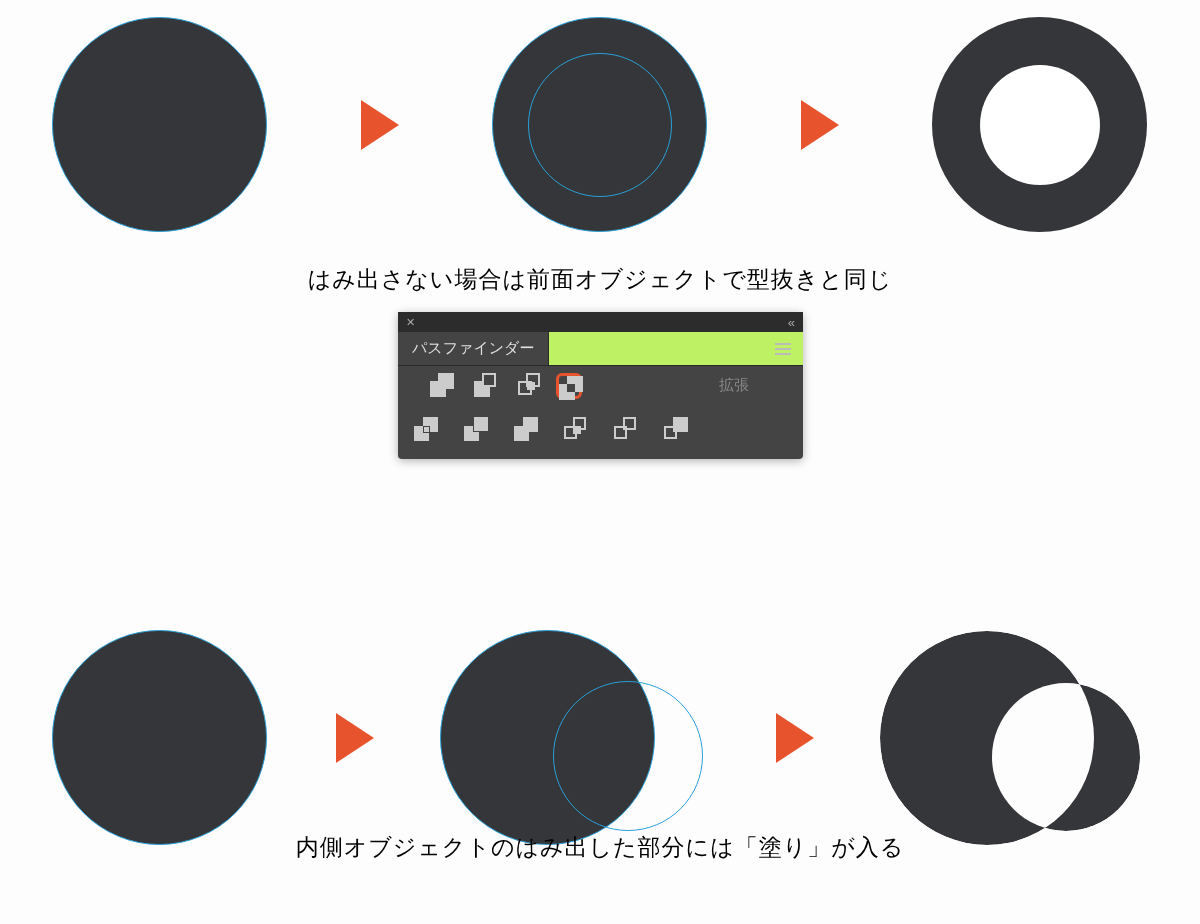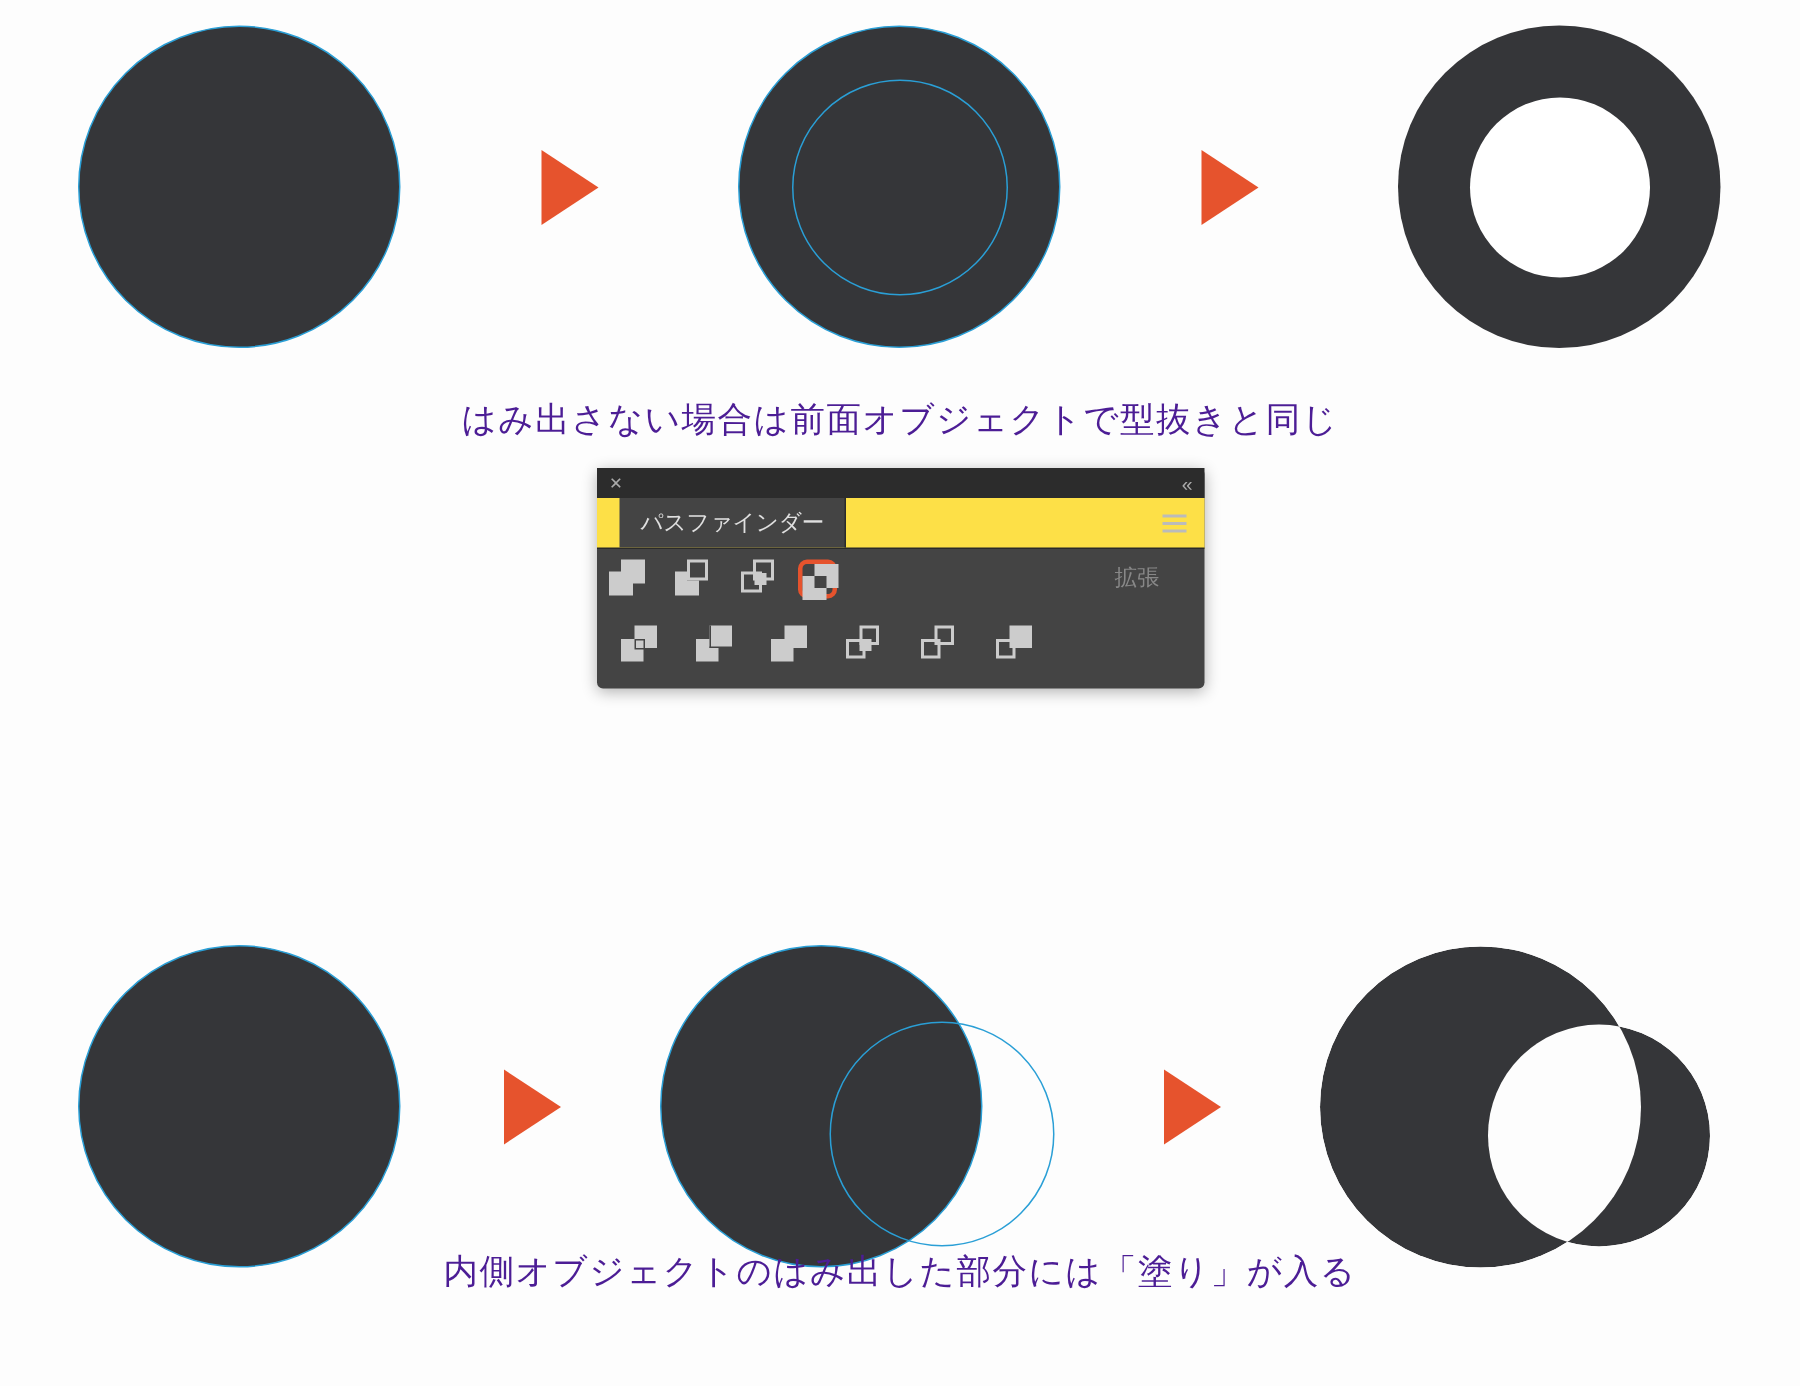--- a/index.html
+++ b/index.html
@@ -18,21 +18,21 @@
     position: absolute;
     width: 100%;
   }
   .row1 { top: 15px; }
   .row2 { top: 628px; }
   .caption {
     position: absolute;
     width: 100%;
     text-align: center;
     font-size: 23px;
-    color: #4c1d95;
+    color: #000000;
     letter-spacing: 1px;
   }
   .caption1 { top: 264px; }
   .caption2 { top: 832px; }
 
   .arrow {
     width: 0; height: 0;
     border-top: 25px solid transparent;
     border-bottom: 25px solid transparent;
     border-left: 38px solid #e6532d;
@@ -102,40 +102,39 @@
     height: 20px;
     background: #2c2c2c;
     display: flex; align-items: center;
     justify-content: space-between;
     padding: 0 8px;
     font-size: 11px;
   }
   .close-x { color: #aaa; cursor: pointer; }
   .collapse-x { color: #aaa; cursor: pointer; font-size: 13px; }
   .panel-tabs {
-    background: #fde047;
+    background: #bef264;
     display: flex; align-items: stretch;
     border-bottom: 1px solid #2a2a2a;
-    padding-left: 15px;
   }
   .tab {
     background: #444444;
     padding: 7px 14px;
     font-size: 15px;
     color: #e0e0e0;
     border-right: 1px solid #2a2a2a;
   }
   .hamburger {
     margin-left: auto; padding: 8px 12px;
     display: flex; flex-direction: column; gap: 3px;
     justify-content: center;
   }
   .hamburger span { display: block; width: 16px; height: 2px; background: #bbb; }
   .section-label { padding: 10px 14px 6px; font-size: 15px; color: #ccc; }
-  .icon-row { display: flex; align-items: center; gap: 18px; padding: 6px 8px 12px; }
+  .icon-row { display: flex; align-items: center; gap: 18px; padding: 6px 32px 12px; }
   .icon-row2 { display: flex; align-items: center; gap: 24px; padding: 6px 16px 16px; }
   .shape-icon { width: 26px; height: 26px; position: relative; cursor: pointer; }
   .hl { border: 3px solid #e6532d; border-radius: 6px; padding: 6px; margin: -6px; }
   .expand-btn {
     margin-left: auto; color: #888; font-size: 15px; padding: 4px 22px;
   }
 
   
   .sq { position: absolute; border: 2px solid #ccc; }
   .sqf { position: absolute; background: #ccc; }

